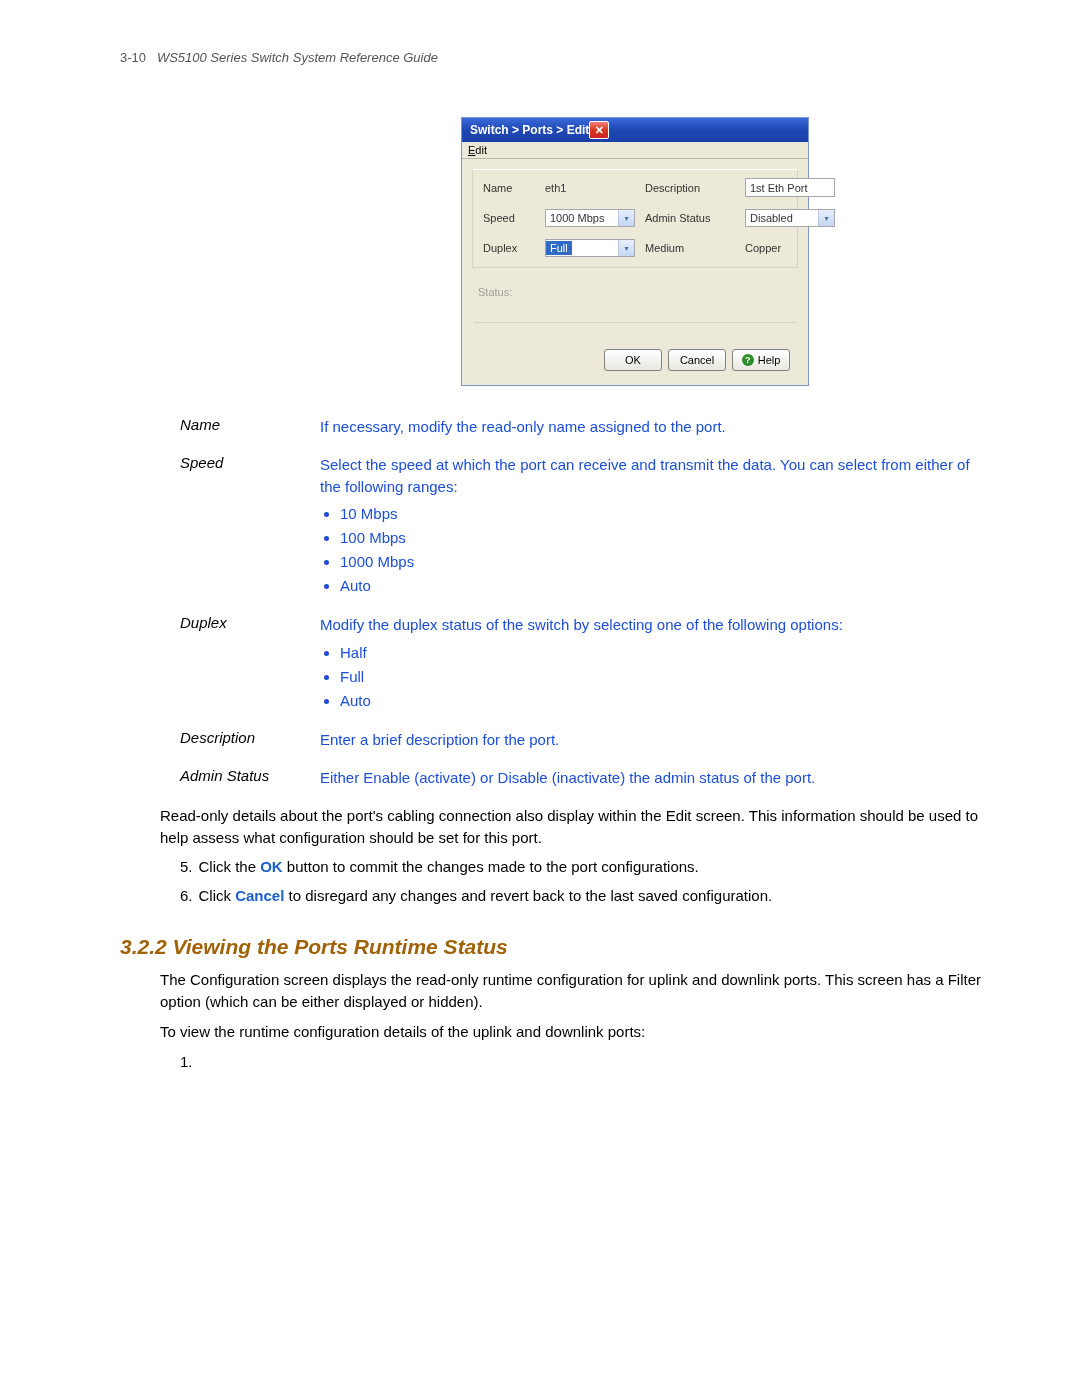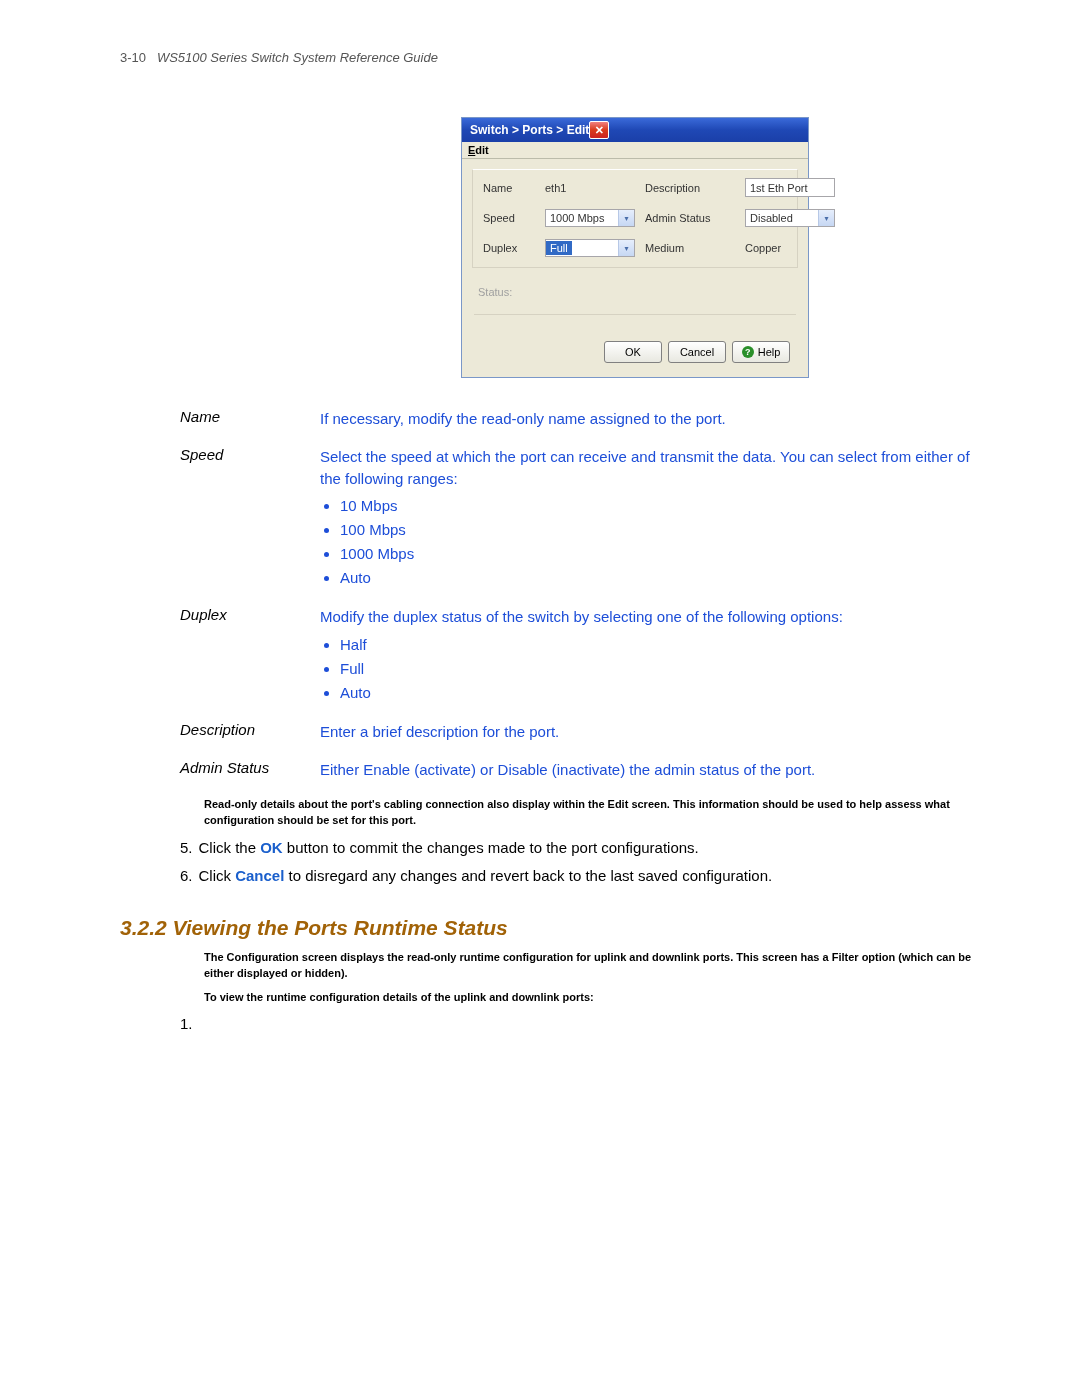--- a/index.html
+++ b/index.html
@@ -59,21 +59,21 @@
     font-weight: bold;
     font-size: 11px;
     line-height: 1;
   }
   .menubar {
     background: #ece9d8;
     border-bottom: 1px solid #bba;
     padding: 2px 6px;
     font-size: 11px;
   }
-  .menubar span { font-weight: bold; }
+  .menubar span { font-weight: normal; }
   .menubar u { text-decoration: underline; }
   .dialog-body {
     background: #ece9d8;
     padding: 10px 10px 4px 10px;
   }
   .fieldgroup {
     border: 1px solid #d6d2c2;
     border-top: 1px solid #fff;
     background: #ece9d8;
     padding: 8px 10px 10px 10px;
@@ -120,21 +120,21 @@
     height: 16px;
     background: linear-gradient(to bottom,#e6eefc,#c6d7f3);
     border-left: 1px solid #b7c8e6;
     display: flex; align-items: center; justify-content: center;
     color: #4a6ea9;
     font-size: 8px;
   }
   .status-row {
     color: #a0a0a0;
     font-size: 11px;
-    padding: 2px 4px 16px 4px;
+    padding: 2px 4px 24px 4px;
     border-bottom: 1px solid #d6d2c2;
     margin: 16px 2px;
   }
   .btnrow {
     display: flex;
     justify-content: flex-end;
     gap: 6px;
     padding: 10px 8px 10px 8px;
     background: #ece9d8;
   }
@@ -181,26 +181,25 @@
     line-height: 1.45;
   }
   .def-desc ul {
     margin: 6px 0 0 0;
     padding-left: 20px;
   }
   .def-desc li { margin: 2px 0; }
 
   
   .body-para {
-    margin-left: 84px;
-    font-size: 11px;
+    margin-left: 40px;
+    font-size: 15px;
     line-height: 1.45;
     margin-top: 8px;
     margin-bottom: 8px;
-    font-weight: bold;
   }
   .step {
     margin-left: 60px;
     font-size: 15px;
     line-height: 1.5;
     margin-top: 6px;
     display: flex;
     gap: 6px;
   }
   .step .num { flex-shrink: 0; }

